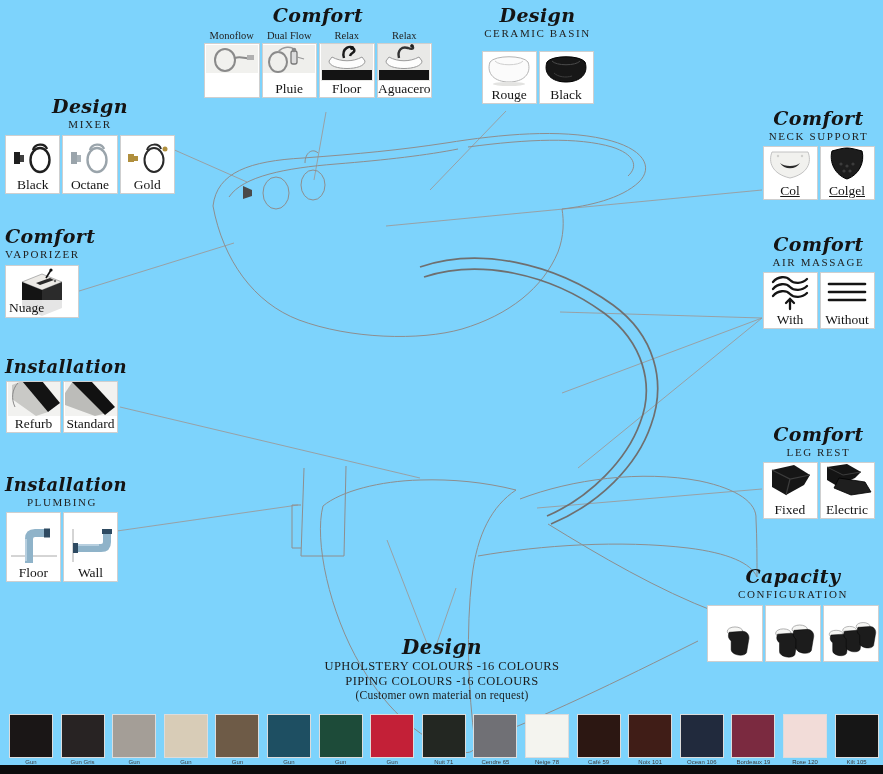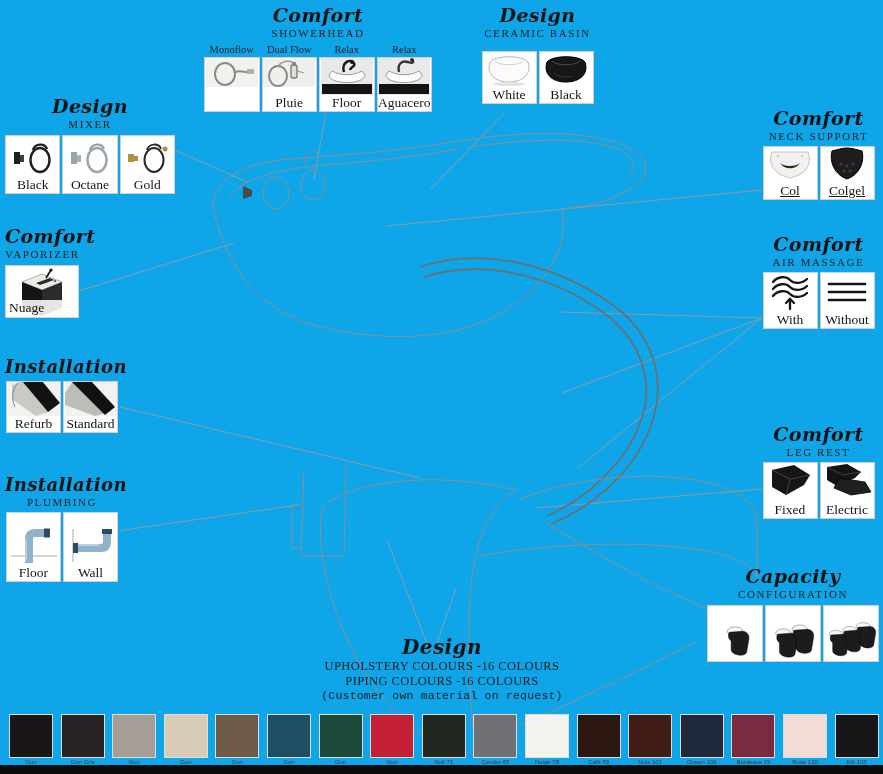--- a/index.html
+++ b/index.html
@@ -1,16 +1,16 @@
 <!DOCTYPE html>
 <html><head>
 <meta charset="utf-8">
 <style>
   html,body{margin:0;padding:0;background:#fff;}
-  .canvas{position:relative;width:883px;height:774px;background:#0ea5e9;overflow:hidden;
+  .canvas{position:relative;width:883px;height:774px;background:#7dd3fc;overflow:hidden;
           font-family:"Liberation Serif",serif;color:#161616;}
   svg.layer{position:absolute;left:0;top:0;z-index:0;}
   .grp{position:absolute;text-align:center;z-index:2;}
   .g-title{font-family:"DejaVu Serif",serif;font-style:italic;font-weight:bold;
            font-size:19px;line-height:21px;letter-spacing:.4px;color:#141414;}
   .g-sub{font-size:11px;letter-spacing:1.6px;color:#222;line-height:13px;margin-top:1px;}
   .row{display:flex;justify-content:center;gap:2px;margin-top:5px;}
   .row.left{justify-content:flex-start;}
   .toplabels{display:flex;gap:2px;justify-content:center;font-size:10.5px;color:#222;
              margin-top:4px;line-height:12px;}
@@ -21,21 +21,21 @@
   .olabel{font-size:13.5px;line-height:16px;height:16px;color:#141414;white-space:nowrap;}
   .h55{height:55px}.h54{height:54px}.h53{height:53px}.h57{height:57px}
   .h59{height:59px}.h52{height:52px}.h56{height:70px}
   .w55{width:55px}.w56{width:56px}
   .box.overlay{position:relative;text-decoration:underline;}
   .box.overlay .olabel{position:absolute;left:3px;right:3px;bottom:1px;
         background:rgba(255,255,255,.88);}
   .design-note{position:absolute;left:281px;top:637px;width:322px;text-align:center;z-index:2;}
   .design-note .g-title{font-size:20px;}
   .dn-line{font-size:12.5px;letter-spacing:.4px;line-height:14px;color:#1c1c1c;margin-top:1px;}
-  .dn-small{font-size:11.5px;letter-spacing:.2px;line-height:13px;color:#1c1c1c;margin-top:1px;font-family:Liberation Mono, monospace;}
+  .dn-small{font-size:11.5px;letter-spacing:.2px;line-height:13px;color:#1c1c1c;margin-top:1px;}
   .swatch-strip{position:absolute;left:0;top:712px;width:883px;height:53px;z-index:2;}
   .swcell{position:absolute;top:0;width:50px;text-align:center;}
   .sw{width:44px;height:44px;margin:2px auto 0 auto;border:1px solid #dcdcdc;box-sizing:border-box;}
   .swlabel{font-family:"Liberation Sans",sans-serif;font-size:6px;line-height:6px;
            color:#3a3a3a;margin-top:1px;}
   .quilt{background-image:
      repeating-linear-gradient(45deg,transparent 0 6px,#34373c 6px 7px),
      repeating-linear-gradient(-45deg,transparent 0 6px,#34373c 6px 7px);}
   .bottom-bar{position:absolute;left:0;top:765px;width:883px;height:9px;background:#0c0c0c;z-index:2;}
 </style>
@@ -82,21 +82,20 @@
       <path d="M520,499 C572,479 642,470 700,481 C738,489 757,503 756,519"></path>
       <path d="M478,556 C542,545 620,540 688,548 C728,553 751,563 757,577"></path>
       <path d="M548,524 C600,556 658,590 716,612"></path>
       <path d="M475,743 C540,719 618,681 698,641"></path>
       <path d="M756,519 C757,539 757,558 757,577"></path>
     </g>
   </svg>
 
   <section class="grp" style="left:204px;top:5px;width:228px;">
     <div class="g-title">Comfort</div>
-    <div class="g-sub">SHOWERHEAD</div>
     <div class="toplabels">
       <span>Monoflow</span>
       <span>Dual Flow</span>
       <span>Relax</span>
       <span>Relax</span>
     </div>
     <div class="row" style="margin-top:1px;">
       <div class="box h55">
         <div class="img">
           <svg width="52" height="36" viewBox="0 0 52 36">
@@ -153,21 +152,21 @@
     <div class="g-sub">CERAMIC BASIN</div>
     <div class="row" style="margin-top:11px;">
       <div class="box h53 w55">
         <div class="img">
           <svg width="52" height="36" viewBox="0 0 52 36">
               <path d="M7,11 C3,23 12,31 26,31 C40,31 49,23 45,11 C40,4 12,4 7,11 Z" fill="#fbfbfb" stroke="#b5b5b5" stroke-width="1"></path>
               <path d="M12,10 C16,15 36,15 40,10" fill="none" stroke="#cfcfcf" stroke-width="1"></path>
               <ellipse cx="26" cy="33" rx="16" ry="2" fill="#e3e3e1"></ellipse>
             </svg>
         </div>
-        <div class="olabel">White</div>
+        <div class="olabel">Rouge</div>
       </div>
       <div class="box h53 w55">
         <div class="img">
           <svg width="52" height="36" viewBox="0 0 52 36">
               <path d="M7,11 C3,23 12,31 26,31 C40,31 49,23 45,11 C40,4 12,4 7,11 Z" fill="#171717" stroke="#000" stroke-width="1"></path>
               <path d="M12,10 C16,15 36,15 40,10" fill="none" stroke="#4a4a4a" stroke-width="1"></path>
               <path d="M14,22 C18,26 26,27 32,25" fill="none" stroke="#3d3d3d" stroke-width="1"></path>
             </svg>
         </div>
         <div class="olabel">Black</div>

